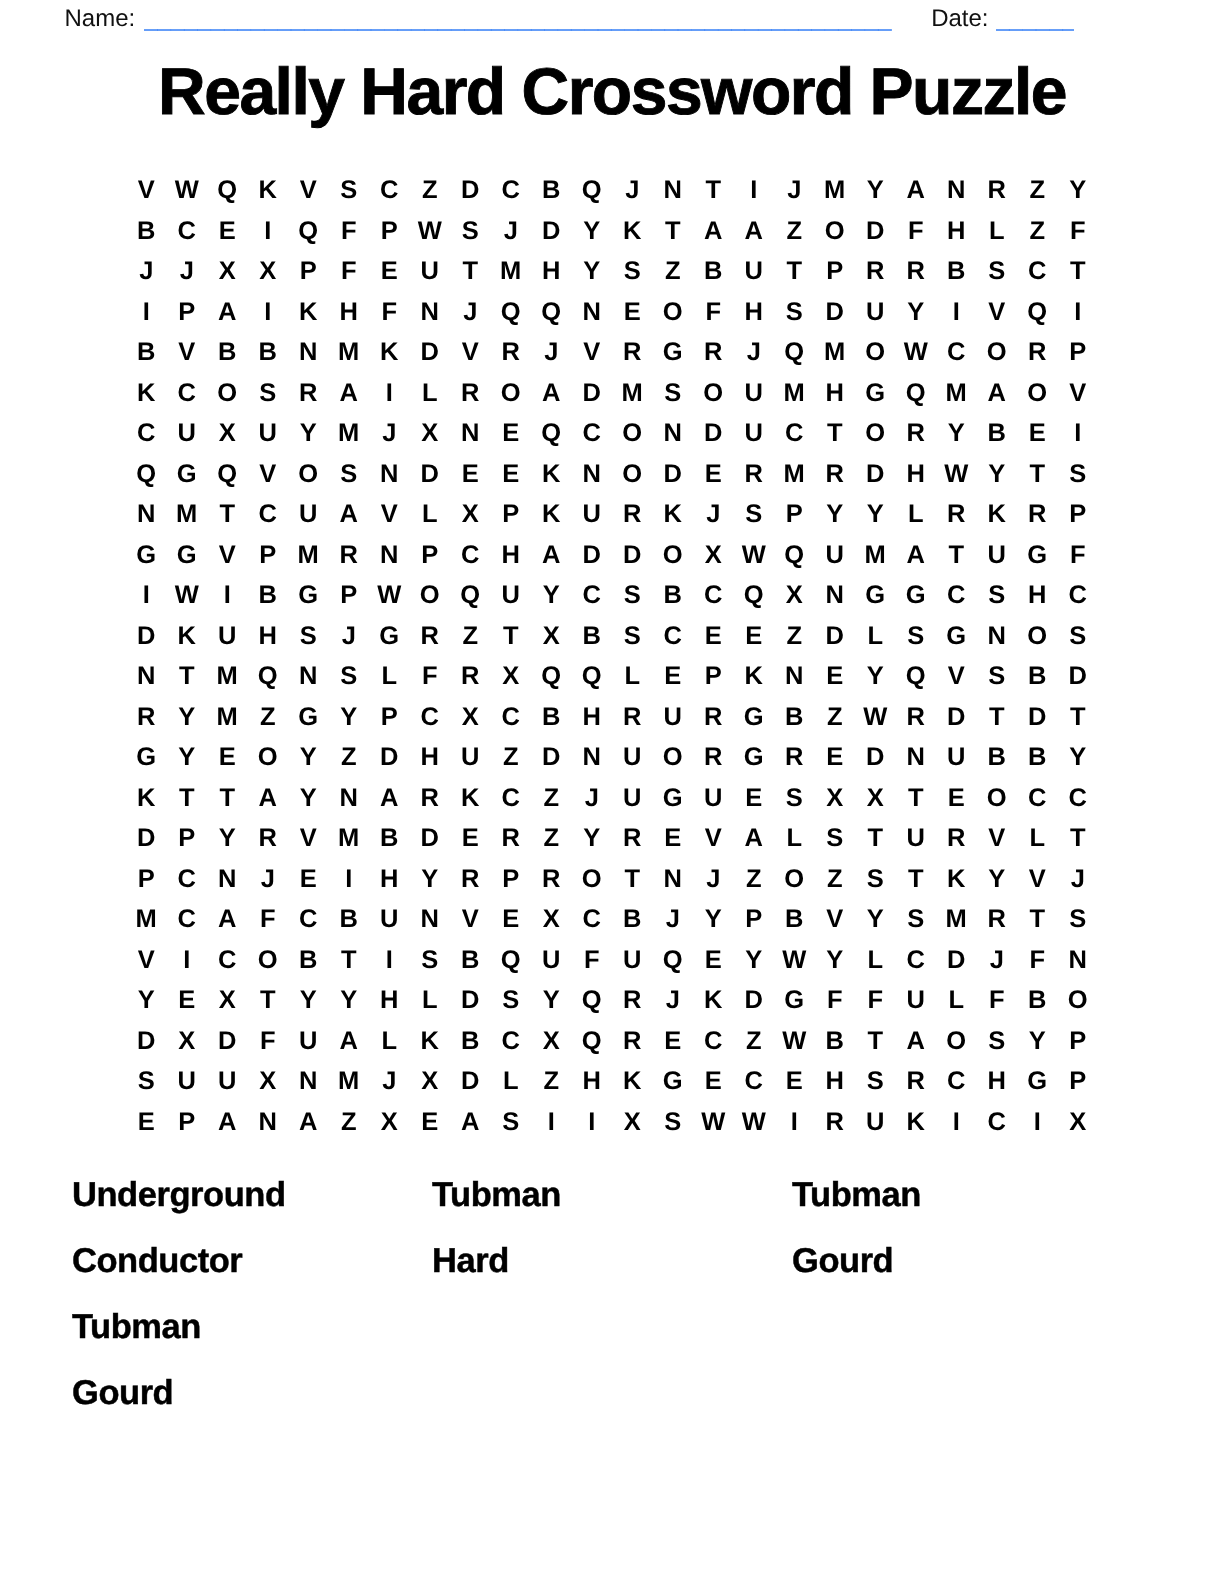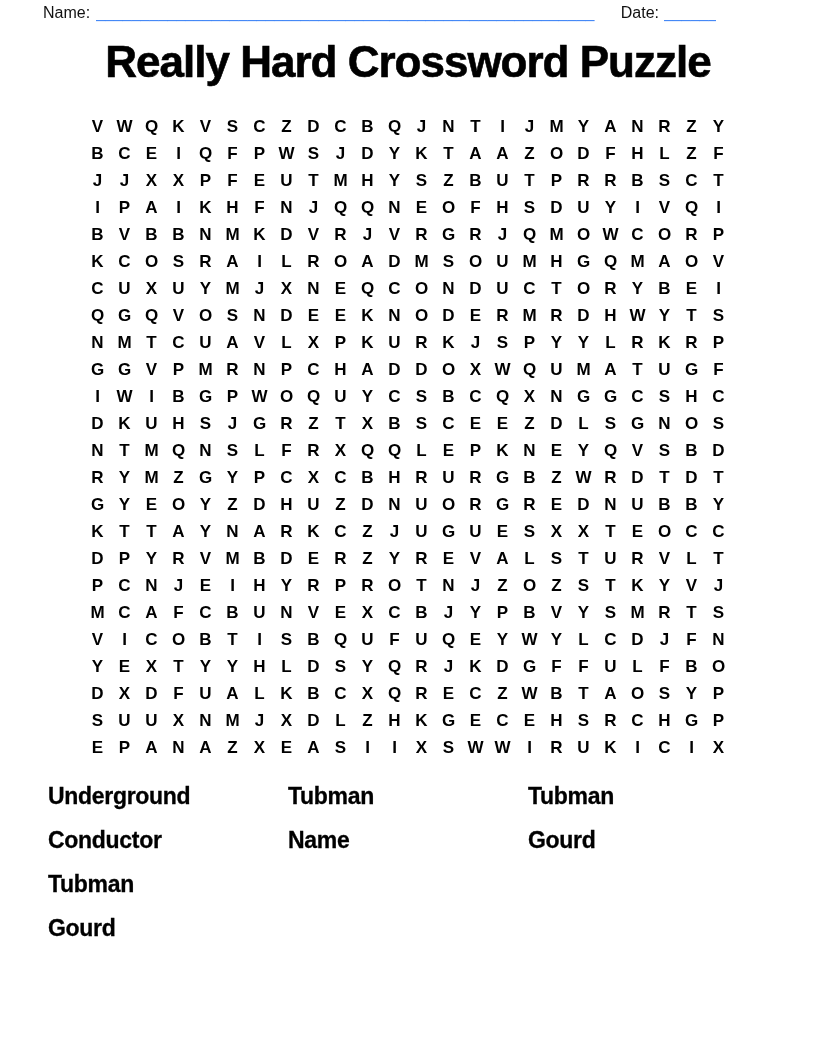--- a/index.html
+++ b/index.html
@@ -689,21 +689,21 @@
 
   <div class="word-list">
       <div class="word-col">
         <div class="word-item">Underground</div>
         <div class="word-item">Conductor</div>
         <div class="word-item">Tubman</div>
         <div class="word-item">Gourd</div>
       </div>
       <div class="word-col">
         <div class="word-item">Tubman</div>
-        <div class="word-item">Name</div>
+        <div class="word-item">Hard</div>
       </div>
       <div class="word-col">
         <div class="word-item">Tubman</div>
         <div class="word-item">Gourd</div>
       </div>
     </div>
 
 </div>
 
 </body></html>

